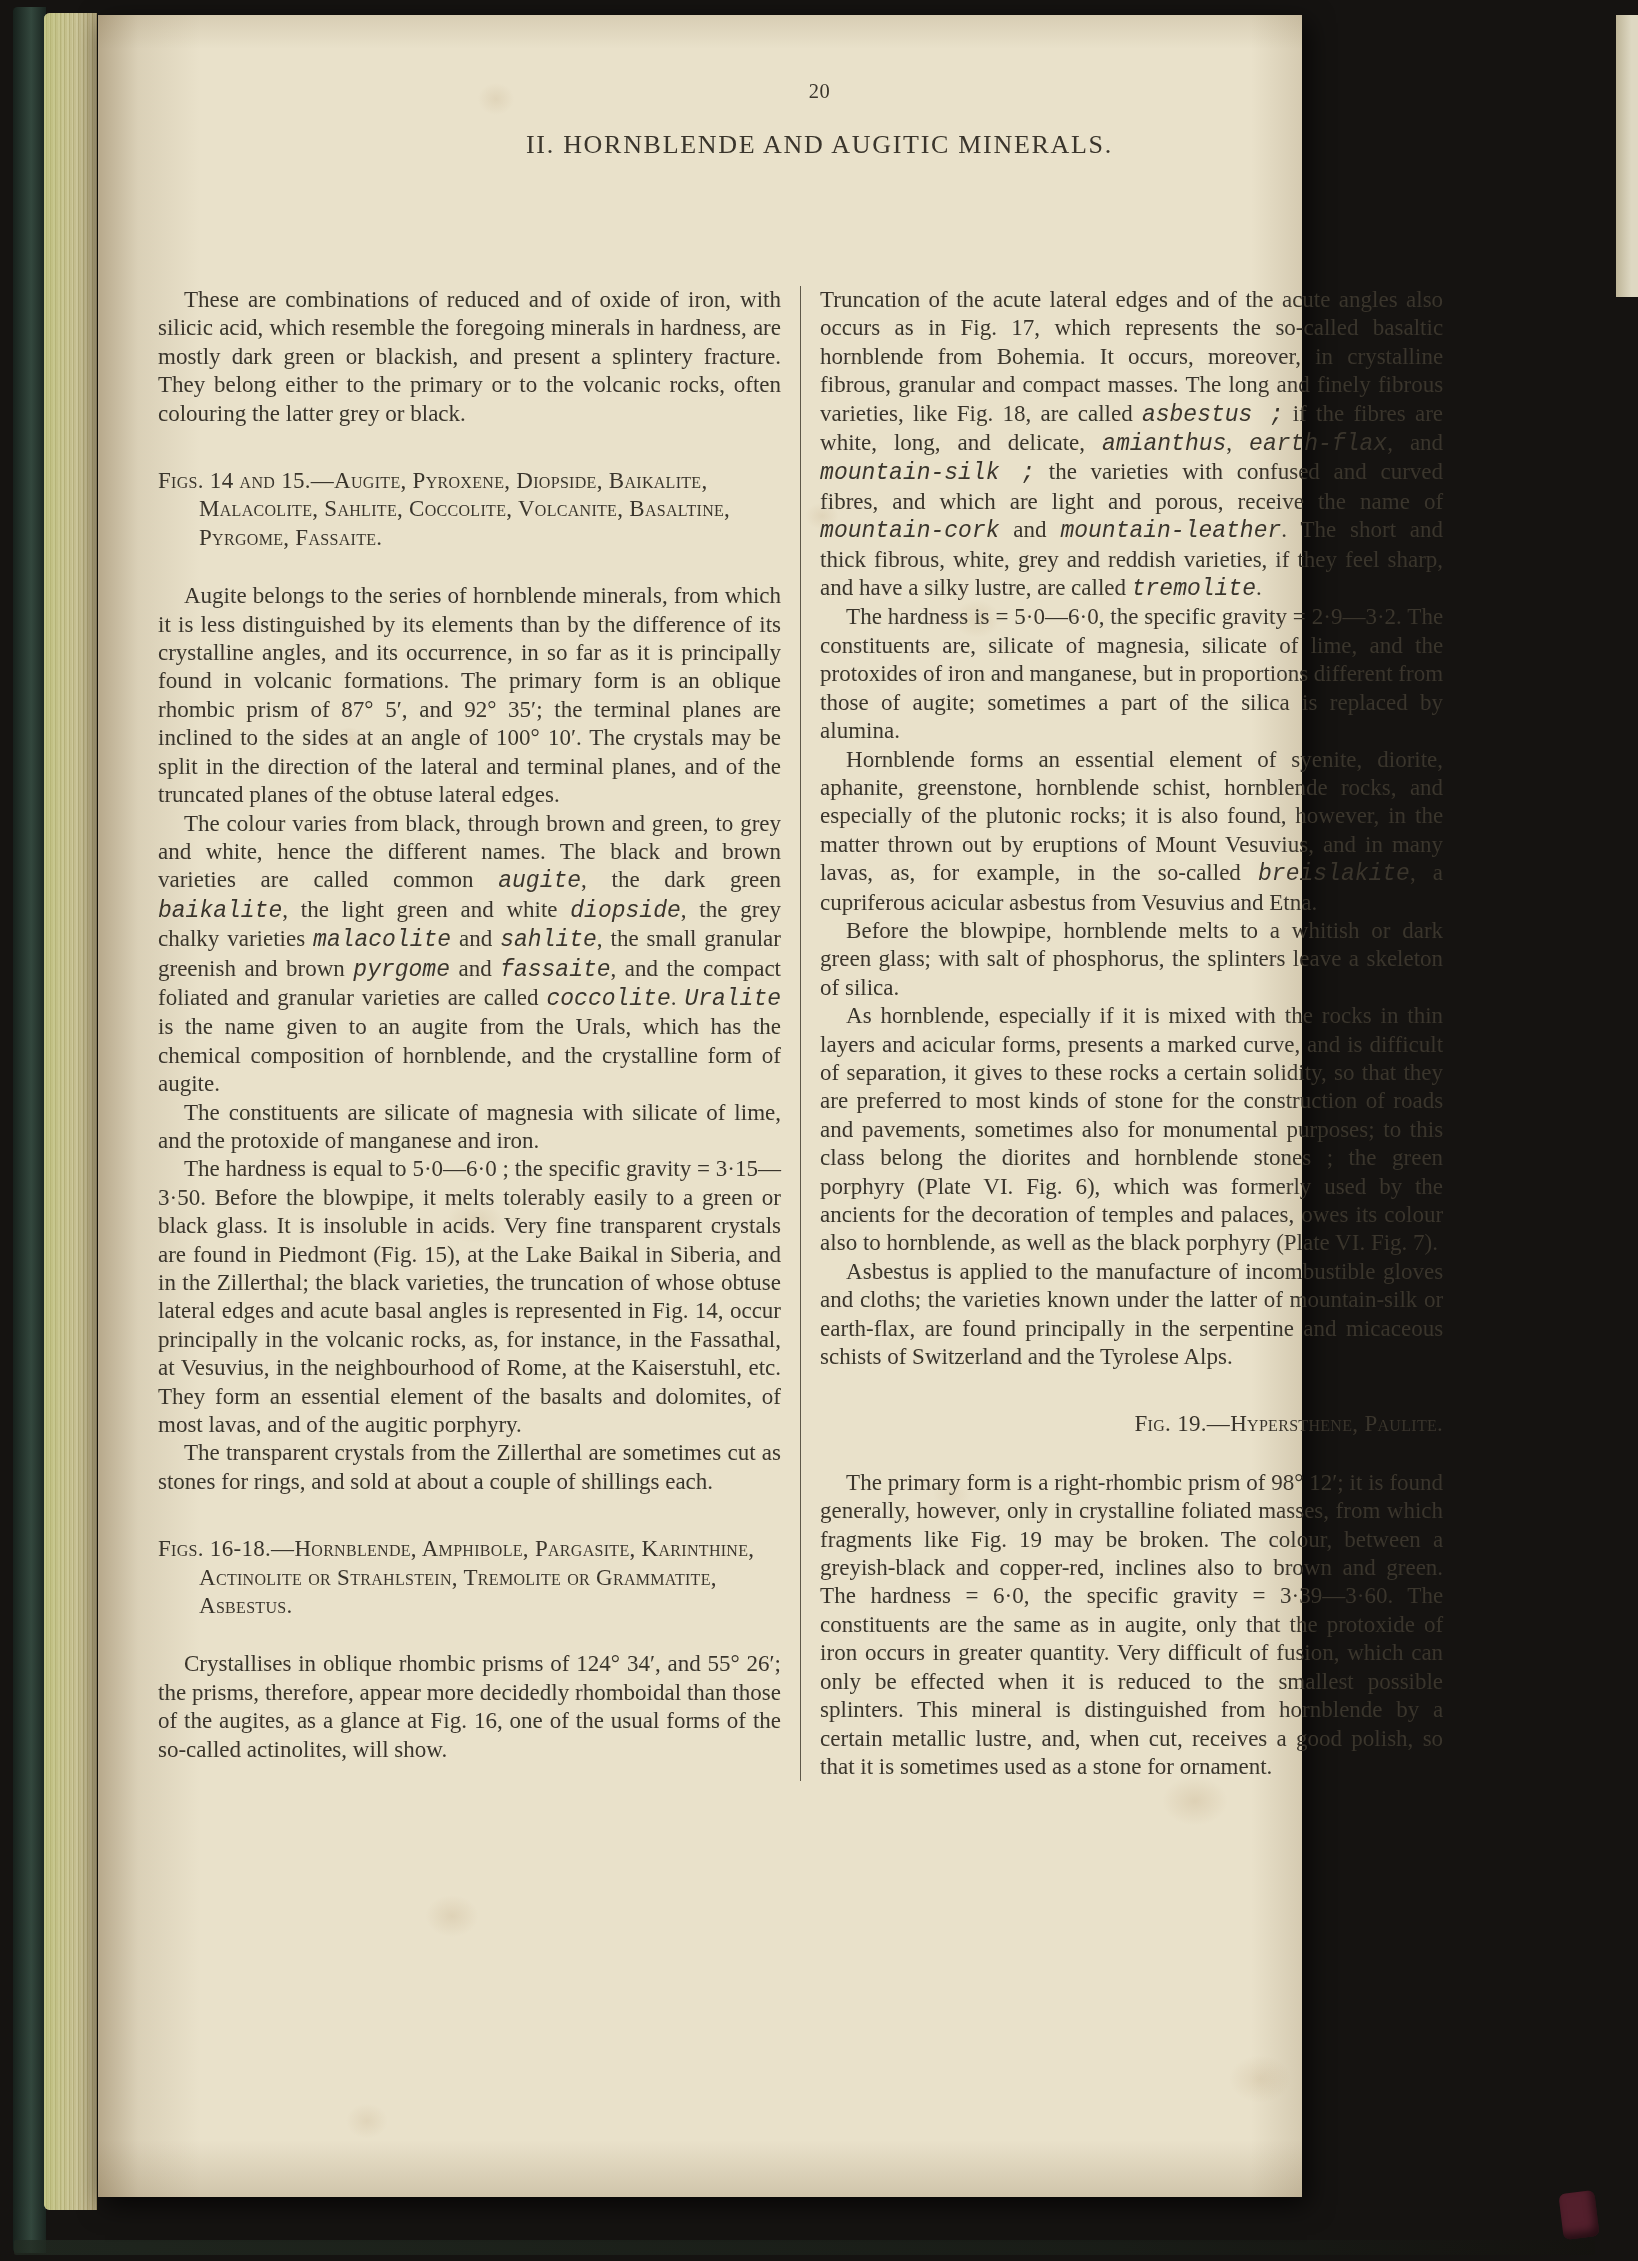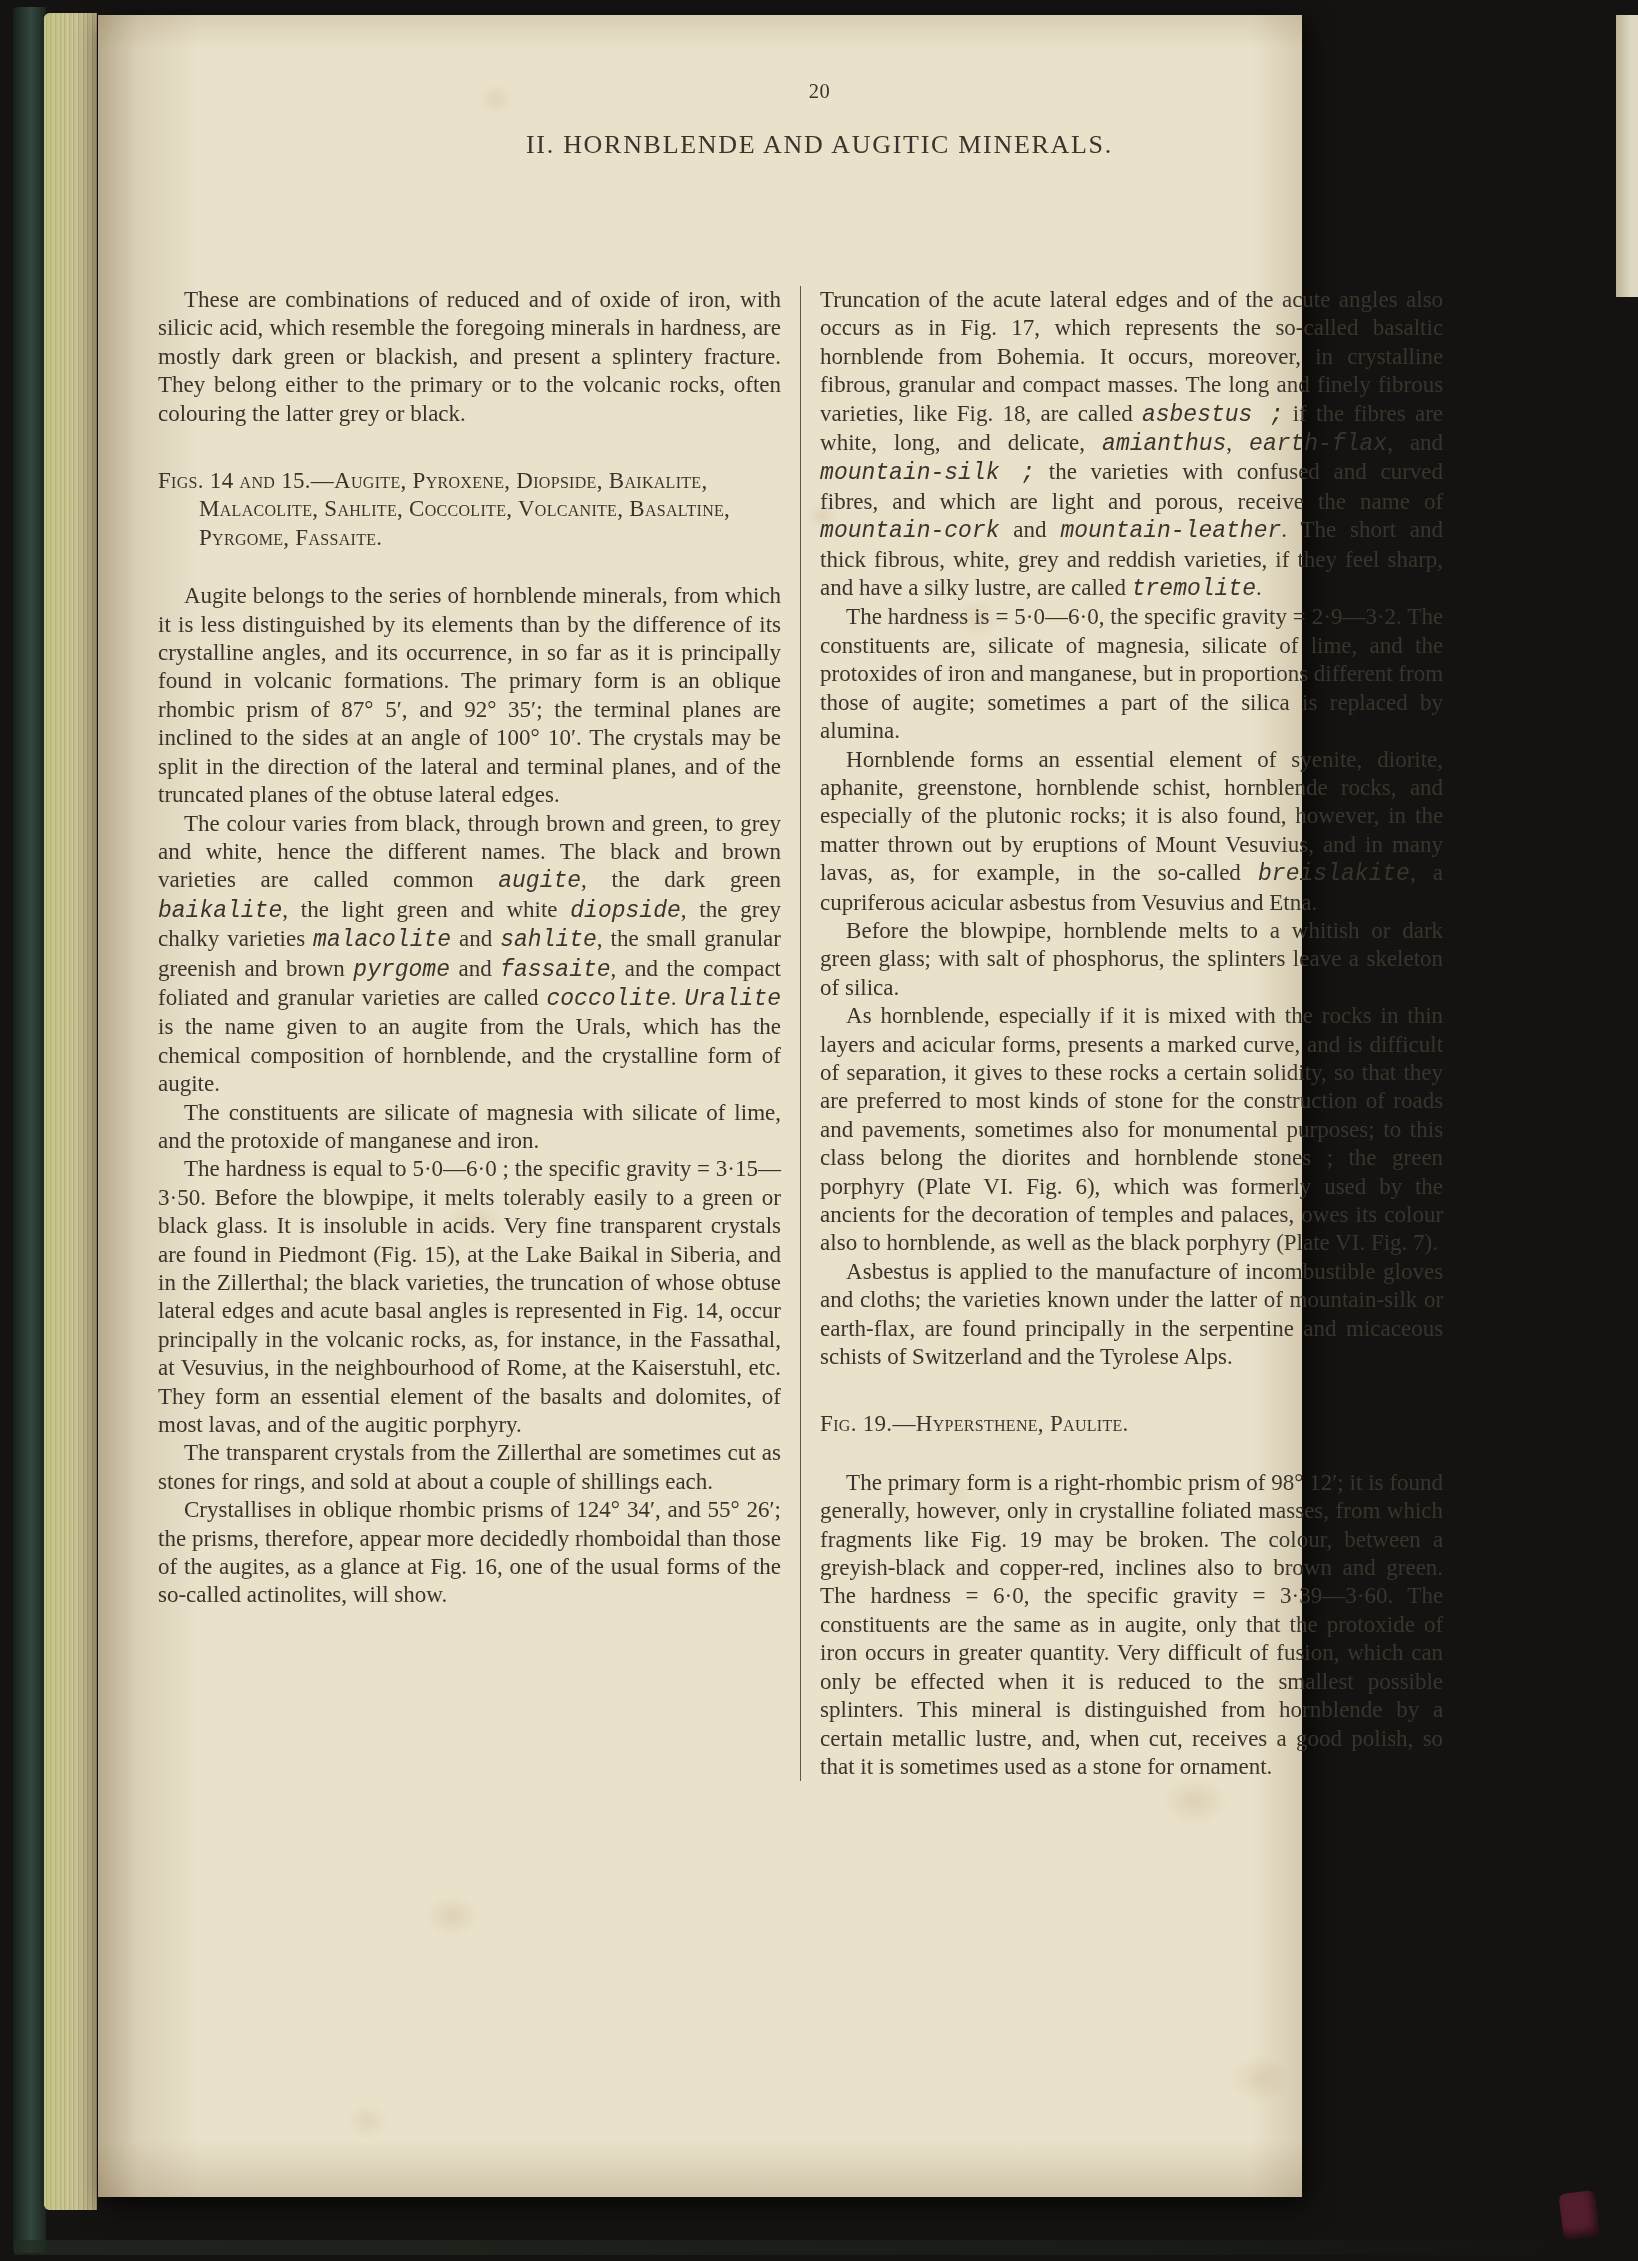--- a/index.html
+++ b/index.html
@@ -162,21 +162,21 @@
     margin: 39px 0 30px 0;
     font-size: 23px;
     line-height: 28.4px;
     font-variant: small-caps;
     letter-spacing: 0.3px;
     padding-left: 41px;
     text-indent: -41px;
     text-align: left;
   }
   .fig-heading.center {
-    text-align: left;
+    text-align: right;
     padding-left: 0;
     text-indent: 0;
   }
   .fig-heading i, .para i { font-style: italic; font-family: Liberation Mono, monospace; }
 </style>
 </head>
 <body>
 
 <div class="scene">
   <div class="cover-edge"></div>
@@ -191,20 +191,21 @@
       <h1 class="page-title">II. HORNBLENDE AND AUGITIC MINERALS.</h1>
       <div class="columns">
         <div class="column col-left">
             <p class="para">These are combinations of reduced and of oxide of iron, with silicic acid, which resemble the foregoing minerals in hardness, are mostly dark green or blackish, and present a splintery fracture.  They belong either to the primary or to the volcanic rocks, often colouring the latter grey or black.</p>
             <p class="fig-heading">Figs. 14 and 15.—Augite, Pyroxene, Diopside, Baikalite, Malacolite, Sahlite, Coccolite, Volcanite, Basaltine, Pyrgome, Fassaite.</p>
             <p class="para">Augite belongs to the series of hornblende minerals, from which it is less distinguished by its elements than by the difference of its crystalline angles, and its occurrence, in so far as it is principally found in volcanic formations.  The primary form is an oblique rhombic prism of 87° 5′, and 92° 35′; the terminal planes are inclined to the sides at an angle of 100° 10′.  The crystals may be split in the direction of the lateral and terminal planes, and of the truncated planes of the obtuse lateral edges.</p>
             <p class="para">The colour varies from black, through brown and green, to grey and white, hence the different names.  The black and brown varieties are called common <i>augite</i>, the dark green <i>baikalite</i>, the light green and white <i>diopside</i>, the grey chalky varieties <i>malacolite</i> and <i>sahlite</i>, the small granular greenish and brown <i>pyrgome</i> and <i>fassaite</i>, and the compact foliated and granular varieties are called <i>coccolite</i>.  <i>Uralite</i> is the name given to an augite from the Urals, which has the chemical composition of hornblende, and the crystalline form of augite.</p>
             <p class="para">The constituents are silicate of magnesia with silicate of lime, and the protoxide of manganese and iron.</p>
             <p class="para">The hardness is equal to 5·0—6·0 ; the specific gravity = 3·15—3·50.  Before the blowpipe, it melts tolerably easily to a green or black glass.  It is insoluble in acids.  Very fine transparent crystals are found in Piedmont (Fig. 15), at the Lake Baikal in Siberia, and in the Zillerthal; the black varieties, the truncation of whose obtuse lateral edges and acute basal angles is represented in Fig. 14, occur principally in the volcanic rocks, as, for instance, in the Fassathal, at Vesuvius, in the neighbourhood of Rome, at the Kaiserstuhl, etc.  They form an essential element of the basalts and dolomites, of most lavas, and of the augitic porphyry.</p>
             <p class="para">The transparent crystals from the Zillerthal are sometimes cut as stones for rings, and sold at about a couple of shillings each.</p>
+            <p class="fig-heading">Figs. 16-18.—Hornblende, Amphibole, Pargasite, Karinthine, Actinolite or Strahlstein, Tremolite or Grammatite, Asbestus.</p>
             <p class="para">Crystallises in oblique rhombic prisms of 124° 34′, and 55° 26′;  the prisms, therefore, appear more decidedly rhomboidal than those of the augites, as a glance at Fig. 16, one of the usual forms of the so-called actinolites, will show.</p>
           </div>
         <div class="divider"></div>
         <div class="column col-right">
             <p class="para no-indent">Truncation of the acute lateral edges and of the acute angles also occurs as in Fig. 17, which represents the so-called basaltic hornblende from Bohemia.  It occurs, moreover, in crystalline fibrous, granular and compact masses.  The long and finely fibrous varieties, like Fig. 18, are called <i>asbestus ;</i> if the fibres are white, long, and delicate, <i>amianthus</i>, <i>earth-flax</i>, and <i>mountain-silk ;</i> the varieties with confused and curved fibres, and which are light and porous, receive the name of <i>mountain-cork</i> and <i>mountain-leather</i>.  The short and thick fibrous, white, grey and reddish varieties, if they feel sharp, and have a silky lustre, are called <i>tremolite</i>.</p>
             <p class="para">The hardness is = 5·0—6·0, the specific gravity = 2·9—3·2.  The constituents are, silicate of magnesia, silicate of lime, and the protoxides of iron and manganese, but in proportions different from those of augite; sometimes a part of the silica is replaced by alumina.</p>
             <p class="para">Hornblende forms an essential element of syenite, diorite, aphanite, greenstone, hornblende schist, hornblende rocks, and especially of the plutonic rocks; it is also found, however, in the matter thrown out by eruptions of Mount Vesuvius, and in many lavas, as, for example, in the so-called <i>breislakite</i>, a cupriferous acicular asbestus from Vesuvius and Etna.</p>
             <p class="para">Before the blowpipe, hornblende melts to a whitish or dark green glass; with salt of phosphorus, the splinters leave a skeleton of silica.</p>
             <p class="para">As hornblende, especially if it is mixed with the rocks in thin layers and acicular forms, presents a marked curve, and is difficult of separation, it gives to these rocks a certain solidity, so that they are preferred to most kinds of stone for the construction of roads and pavements, sometimes also for monumental purposes; to this class belong the diorites and hornblende stones ; the green porphyry (Plate VI. Fig. 6), which was formerly used by the ancients for the decoration of temples and palaces, owes its colour also to hornblende, as well as the black porphyry (Plate VI. Fig. 7).</p>
             <p class="para">Asbestus is applied to the manufacture of incombustible gloves and cloths; the varieties known under the latter of mountain-silk or earth-flax, are found principally in the serpentine and micaceous schists of Switzerland and the Tyrolese Alps.</p>

